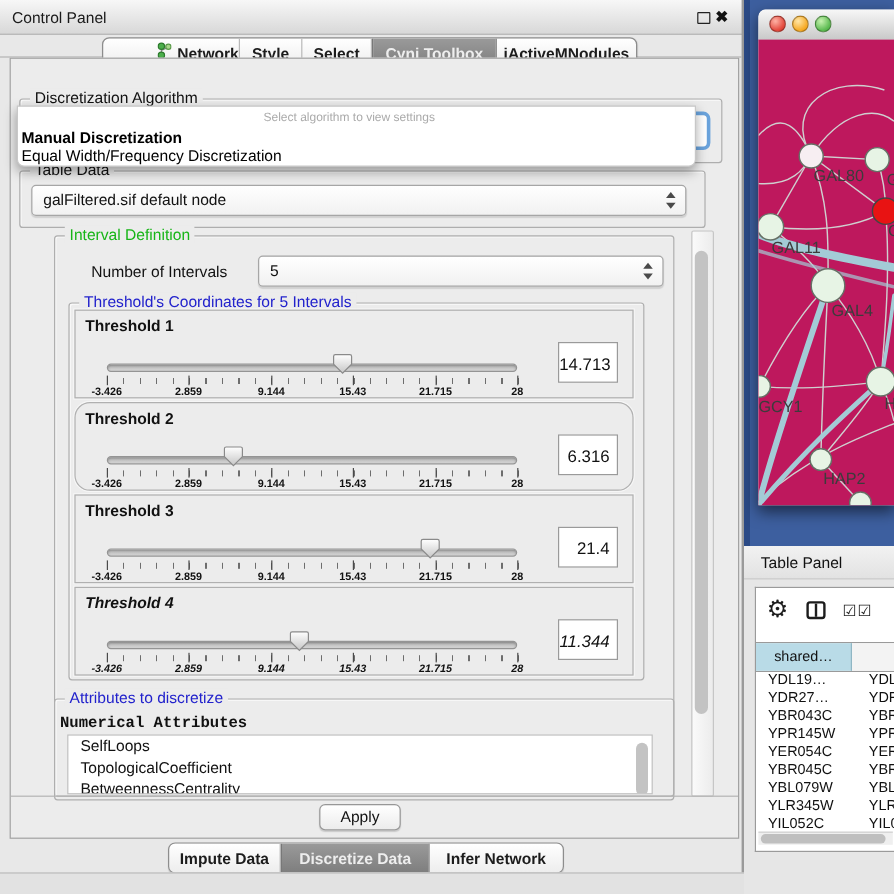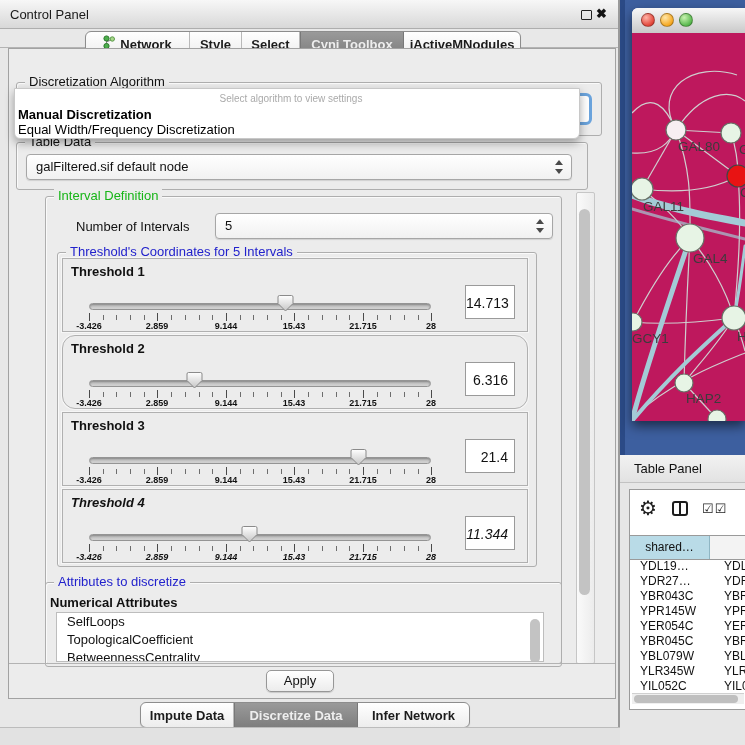--- a/index.html
+++ b/index.html
@@ -93,21 +93,21 @@
   <div class="abs titlebar">
     <span class="t">Control Panel</span>
     <span class="float-ic"></span>
     <span class="close-ic">✖</span>
   </div>
   <div class="abs panel-right-edge"></div>
 
   <div class="abs hline" style="left:0;top:47px;width:90px;"></div>
   <div class="abs hline" style="left:512px;top:47px;width:106px;"></div>
   <div class="seg" style="left:85px;top:31px;">
-    <div class="tab" style="width:104px;">
+    <div class="tab" style="width:114px;justify-content:flex-end;">
       <span style="margin-right:5px;display:inline-block;">
         <svg width="12" height="15" viewBox="0 0 12 15">
           <line x1="3.5" y1="4" x2="3.5" y2="11" stroke="#888" stroke-width="1"></line>
           <line x1="3.5" y1="7" x2="9" y2="4.5" stroke="#888" stroke-width="1"></line>
           <circle cx="3.5" cy="3.5" r="2.6" fill="#4cae4c" stroke="#2d7a2d"></circle>
           <circle cx="3.5" cy="11" r="2.6" fill="#4cae4c" stroke="#2d7a2d"></circle>
           <circle cx="9.3" cy="4" r="2.2" fill="#a8d78a" stroke="#5a9a4a"></circle>
         </svg>
       </span>
       <span>Network</span>
@@ -248,21 +248,21 @@
     <div class="vbox">11.344</div>
   </div>
 
   <div class="abs vsb-track" style="left:576px;top:192px;width:17px;height:470px;">
     <div class="sb-thumb" style="position:absolute;left:2px;top:16px;width:11px;height:386px;"></div>
   </div>
 
   <div class="groupbox" style="left:45px;top:582px;width:515px;height:83px;">
     <span class="gtitle blue">Attributes to discretize</span>
   </div>
-  <span class="abs" style="left:50px;top:595px;font-size:13px;font-weight:bold;">Numerical Attributes</span>
+  <span class="abs" style="left:50px;top:595px;font-size:13px;font-weight:bold;font-family:Liberation Mono, monospace;">Numerical Attributes</span>
   <div class="abs listbox">
     <div class="li">SelfLoops</div>
     <div class="li">TopologicalCoefficient</div>
     <div class="li">BetweennessCentrality</div>
     <div class="sb-thumb" style="position:absolute;right:3px;top:6px;width:10px;height:44px;"></div>
   </div>
 
   <div class="abs hline" style="left:9px;top:663px;width:606px;"></div>
   <div class="abs applybtn">Apply</div>
 

